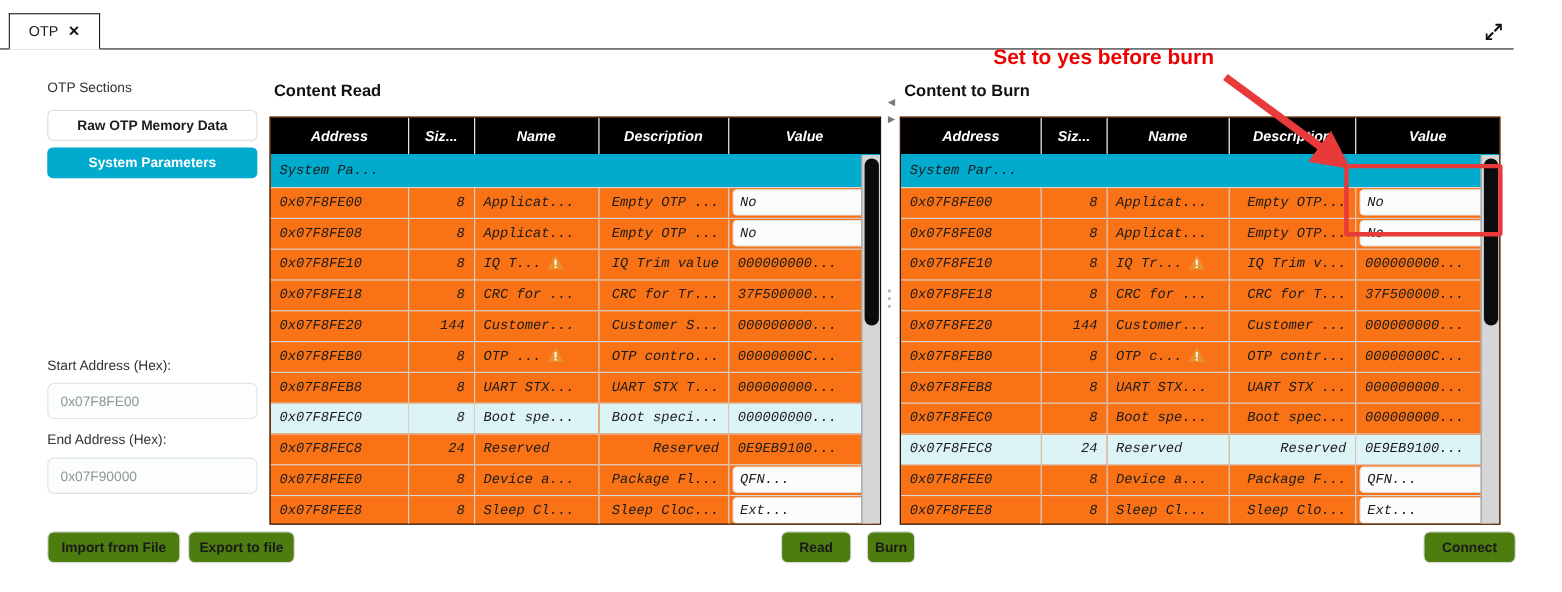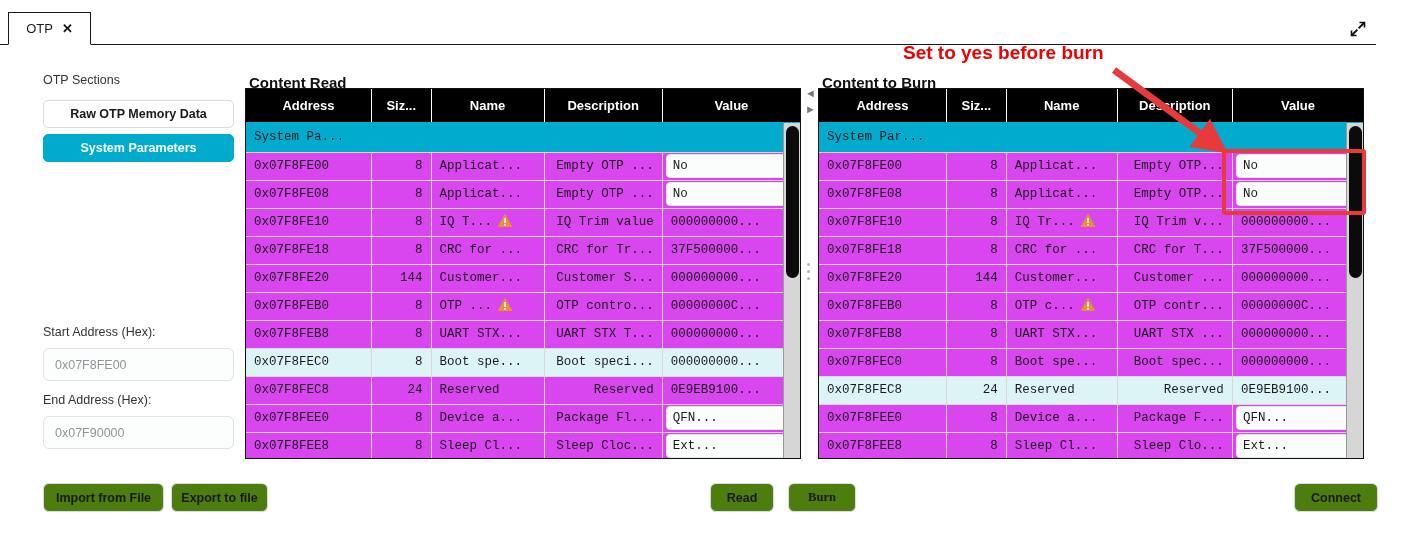--- a/index.html
+++ b/index.html
@@ -97,37 +97,38 @@
     background: #4d7c0f;
     color: #1a1a1a;
     font-size: 12.5px; font-weight: bold;
     font-family: "Liberation Sans", sans-serif;
     display: flex; align-items: center; justify-content: center;
     cursor: pointer;
   }
   #btn-import  { left: 43px;   top: 483px; width: 121px; }
   #btn-export  { left: 171px;  top: 483px; width: 97px;  }
   #btn-read    { left: 710px;  top: 483px; width: 64px;  }
-  #btn-burn    { left: 788px;  top: 483px; width: 68px; font-family: Liberation Serif, serif;  }
+  #btn-burn    { left: 788px;  top: 483px; width: 44px;  }
   #btn-connect { left: 1294px; top: 483px; width: 84px;  }
 
   
   .panel-title {
     position: absolute;
     font-size: 15px; font-weight: bold; color: #111;
   }
   #title-read { left: 249px; top: 74px; }
   #title-burn { left: 822px; top: 74px; }
 
   .tablewrap {
     position: absolute;
-    top: 88px; height: 371px;
+    top: 106px; height: 371px;
     border: 1px solid #111;
-    background: #d946ef;
+    background: #f97316;
     overflow: hidden;
+    font-style: italic;
   }
   #wrap-read { left: 245px; width: 556px; }
   #wrap-burn { left: 818px; width: 546px; }
 
   table.grid {
     border-collapse: collapse;
     table-layout: fixed;
     width: 100%;
   }
   table.grid th {

